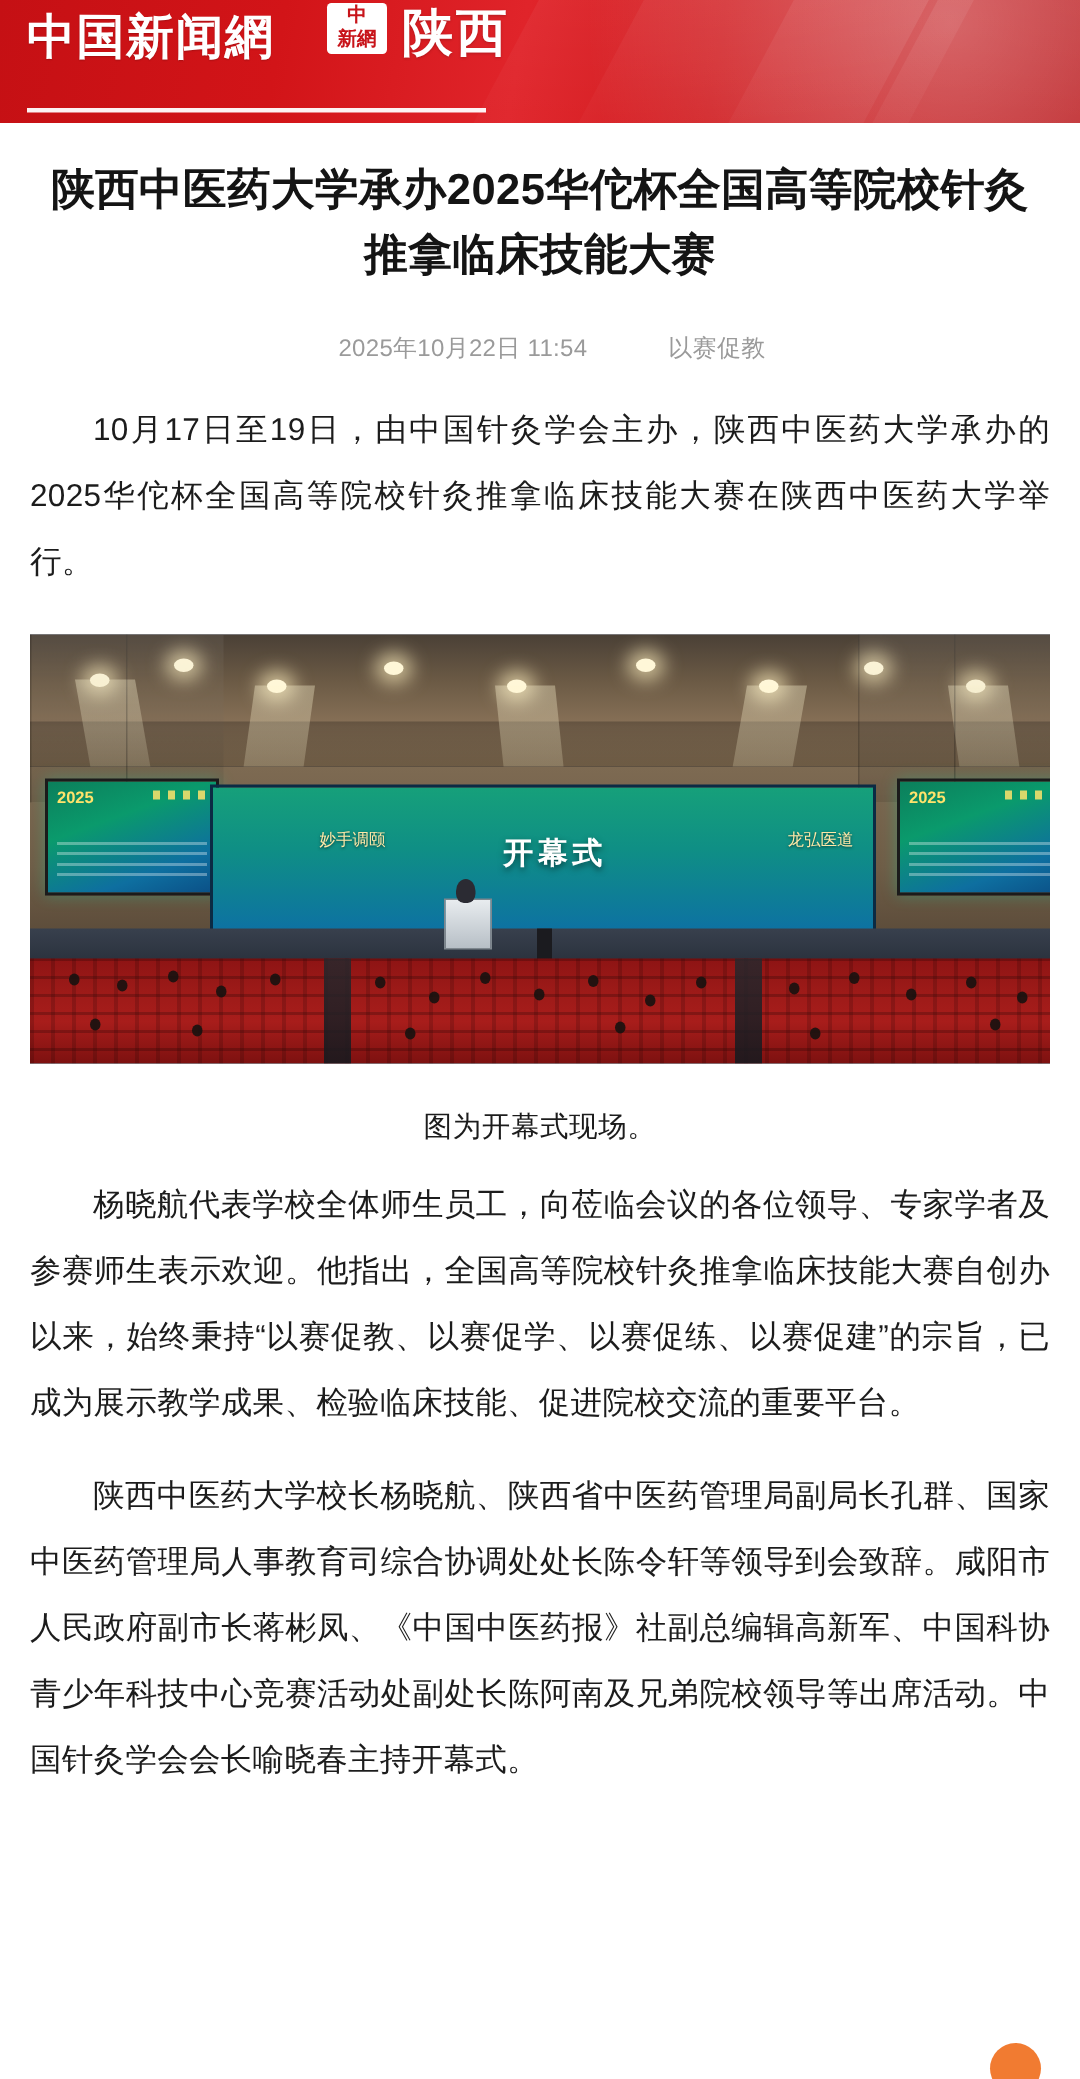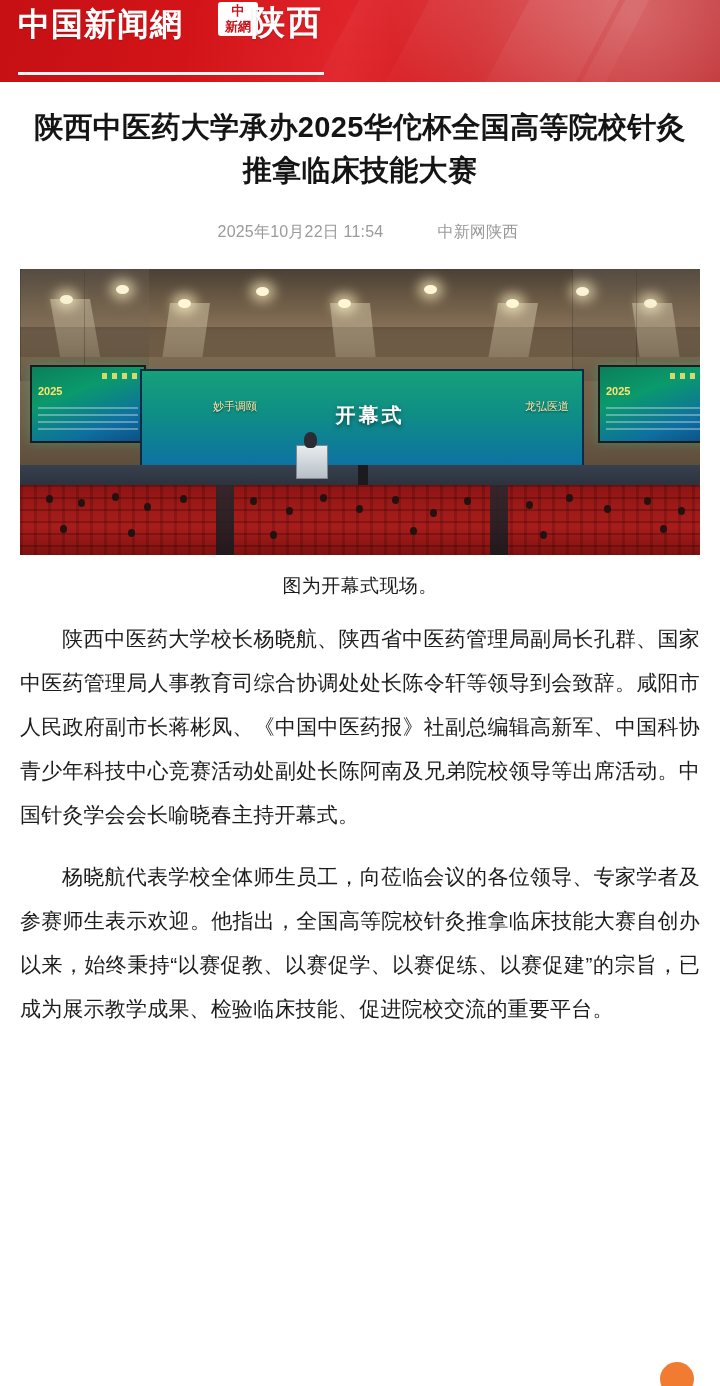--- a/index.html
+++ b/index.html
@@ -83,21 +83,21 @@
     font-family: "DejaVu Serif", "Liberation Serif", serif;
     font-size: 13px;
     font-weight: bold;
     line-height: 16px;
     text-align: center;
     padding-top: 1px;
     box-sizing: border-box;
   }
   .logo-region {
     position: absolute;
-    left: 251px;
+    left: 268px;
     top: 2px;
     font-family: "DejaVu Serif", "Liberation Serif", serif;
     font-weight: bold;
     font-size: 34px;
     color: #ffffff;
     line-height: 40px;
     letter-spacing: 2px;
     text-shadow: 0 1px 2px rgba(0,0,0,.2);
   }
   .logo-underline {
@@ -188,21 +188,21 @@
     border-left: 1px solid rgba(0,0,0,.18);
   }
   .screen {
     position: absolute;
     background: linear-gradient(160deg, #0c7f5b 0%, #0a9a6c 35%, #0e6fa0 75%, #0b4f86 100%);
     border: 2px solid #1b1b1b;
     box-shadow: 0 0 10px rgba(0,255,190,.25);
     overflow: hidden;
   }
   .screen .scr-badge {
-    position: absolute; left: 6px; top: 18px;
+    position: absolute; left: 6px; top: 5px;
     color: #ffe36b; font-weight: bold; font-size: 11px;
     font-family: "Liberation Sans", sans-serif;
   }
   .screen .scr-lines {
     position: absolute; left: 6px; right: 6px; bottom: 8px; height: 26px;
     background: repeating-linear-gradient(180deg, rgba(255,255,255,.55) 0 2px, rgba(255,255,255,0) 2px 7px);
     opacity: .6;
   }
   .screen .scr-dots {
     position: absolute; right: 6px; top: 6px; width: 36px; height: 6px;
@@ -273,21 +273,21 @@
     background: linear-gradient(180deg, rgba(40,40,45,.85), rgba(25,25,30,.9));
   }
   .cam-rig {
     position: absolute; left: 338px; top: 196px; width: 10px; height: 30px;
     background: #1b1b1f;
   }
   .photo-caption {
     text-align: center;
     font-size: 19px;
     color: #1c1c1c;
-    margin-top: 18px;
+    margin-top: 29px;
     letter-spacing: .4px;
   }
 
   
   .float-bubble {
     position: absolute;
     right: 26px;
     bottom: -10px;
     width: 34px;
     height: 34px;
@@ -321,23 +321,24 @@
     <div class="logo-region">陕西</div>
     <div class="logo-underline"></div>
   </div>
 
   <div class="article">
 
     <h1 class="article-title">陕西中医药大学承办2025华佗杯全国高等院校针灸推拿临床技能大赛</h1>
 
     <div class="meta-row">
       <span class="meta-item">2025年10月22日 11:54</span>
-      <span class="meta-item">中新网陕西</span>
+      <span class="meta-item">以赛促教</span>
     </div>
 
+    <p class="para first">10月17日至19日，由中国针灸学会主办，陕西中医药大学承办的2025华佗杯全国高等院校针灸推拿临床技能大赛在陕西中医药大学举行。</p>
 
     <figure class="photo">
       <div class="photo-frame">
 
         <div class="hall-ceiling"></div>
         <div class="spot" style="left:40px;  top:26px;"></div>
         <div class="spot" style="left:96px;  top:16px;"></div>
         <div class="spot" style="left:158px; top:30px;"></div>
         <div class="spot" style="left:236px; top:18px;"></div>
         <div class="spot" style="left:318px; top:30px;"></div>
@@ -403,18 +404,18 @@
           <div class="head" style="left:108px; top:44px;"></div>
           <div class="head" style="left:250px; top:46px;"></div>
           <div class="head" style="left:390px; top:42px;"></div>
           <div class="head" style="left:520px; top:46px;"></div>
           <div class="head" style="left:640px; top:40px;"></div>
         </div>
       </div>
       <figcaption class="photo-caption">图为开幕式现场。</figcaption>
     </figure>
 
+    <p class="para">杨晓航代表学校全体师生员工，向莅临会议的各位领导、专家学者及参赛师生表示欢迎。他指出，全国高等院校针灸推拿临床技能大赛自创办以来，始终秉持“以赛促教、以赛促学、以赛促练、以赛促建”的宗旨，已成为展示教学成果、检验临床技能、促进院校交流的重要平台。</p>
     <p class="para">陕西中医药大学校长杨晓航、陕西省中医药管理局副局长孔群、国家中医药管理局人事教育司综合协调处处长陈令轩等领导到会致辞。咸阳市人民政府副市长蒋彬凤、《中国中医药报》社副总编辑高新军、中国科协青少年科技中心竞赛活动处副处长陈阿南及兄弟院校领导等出席活动。中国针灸学会会长喻晓春主持开幕式。</p>
-    <p class="para">杨晓航代表学校全体师生员工，向莅临会议的各位领导、专家学者及参赛师生表示欢迎。他指出，全国高等院校针灸推拿临床技能大赛自创办以来，始终秉持“以赛促教、以赛促学、以赛促练、以赛促建”的宗旨，已成为展示教学成果、检验临床技能、促进院校交流的重要平台。</p>
   </div>
 
   <div class="float-bubble"></div>
 </div>
 
 </body></html>

